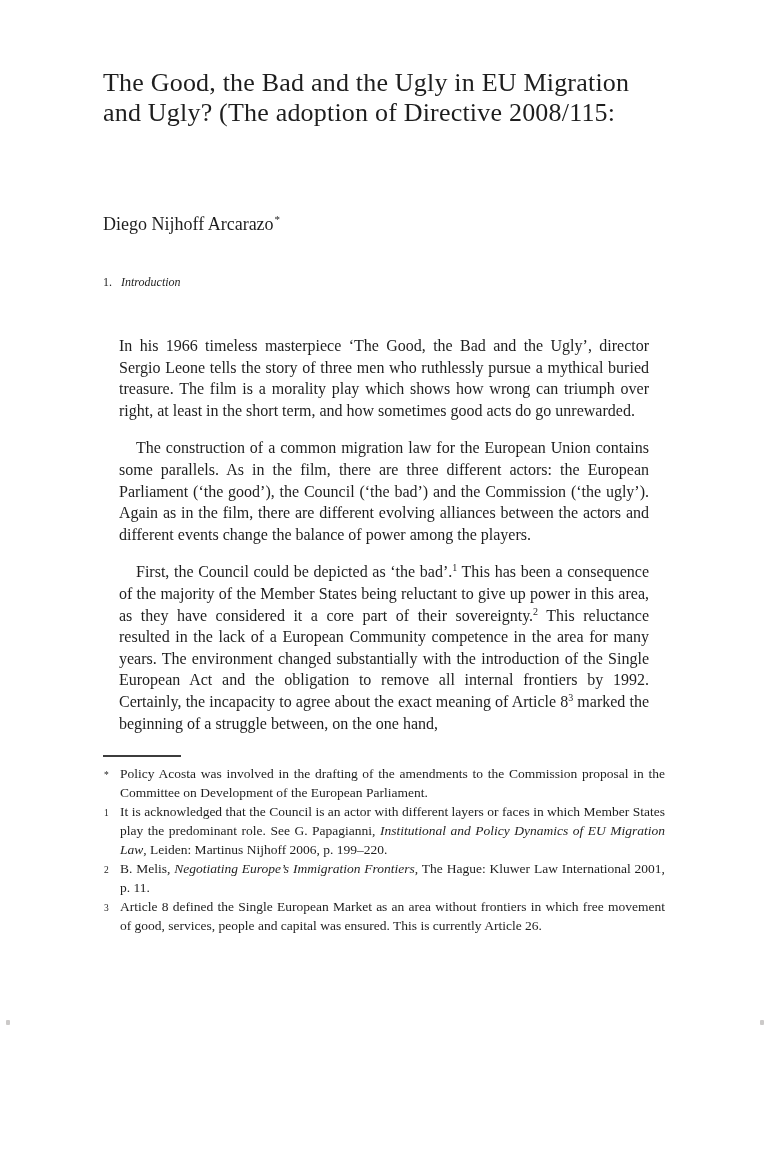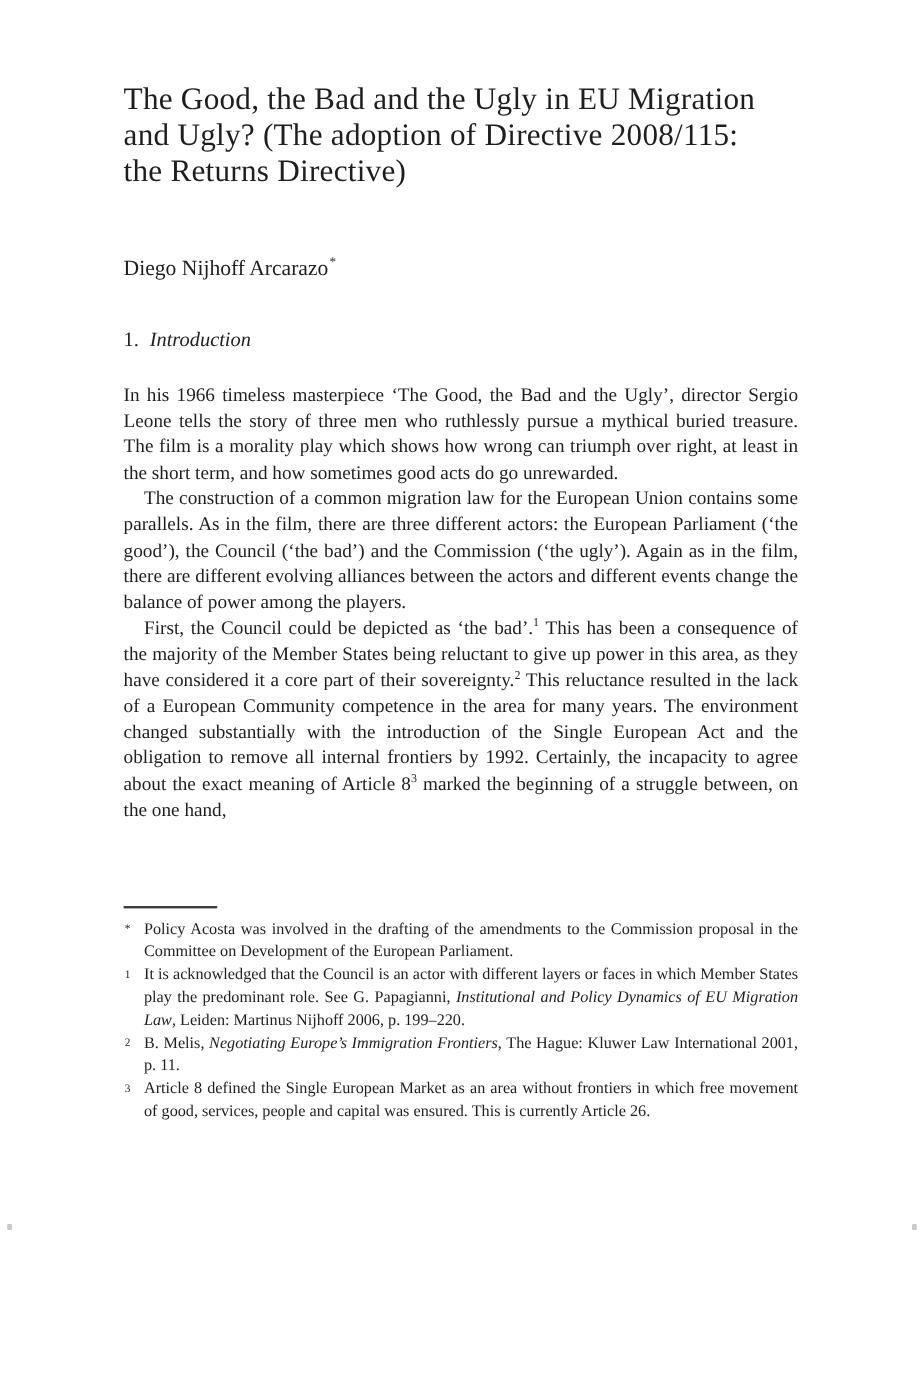--- a/index.html
+++ b/index.html
@@ -40,32 +40,32 @@
   }
   .author-sup {
     font-size: 11px;
     vertical-align: super;
     margin-left: 1px;
   }
   .section-heading {
     position: absolute;
     top: 272px;
     left: 0;
-    font-size: 17px;
+    font-size: 12px;
     line-height: 21px;
   }
   .sec-title { font-style: italic; margin-left: 9px; }
   .body-text {
     position: absolute;
     top: 319px;
     left: 0;
     width: 562px;
   }
   .body-text p {
-    margin: 0;
+    margin: 16px;
     text-align: justify;
     font-size: 16px;
     line-height: 21.6px;
     font-family: Liberation Serif, serif;
   }
   .body-text p.indent { text-indent: 17px; }
   sup.fnref {
     font-size: 10px;
     line-height: 0;
     vertical-align: super;
@@ -112,21 +112,20 @@
 </style>
 </head>
 <body>
 
 <div class="page">
   <div class="content">
 
     <h1 class="title" id="title">
         <div class="title-line">The Good, the Bad and the Ugly in EU Migration</div>
         <div class="title-line">and Ugly? (The adoption of Directive 2008/115:</div>
-        <div class="title-line">the Returns Directive)</div>
       </h1>
 
     <div class="author">
       <span>Diego Nijhoff Arcarazo</span><sup class="author-sup">*</sup>
     </div>
 
     <div class="section-heading">
       <span class="sec-num">1.</span><span class="sec-title">Introduction</span>
     </div>
 

